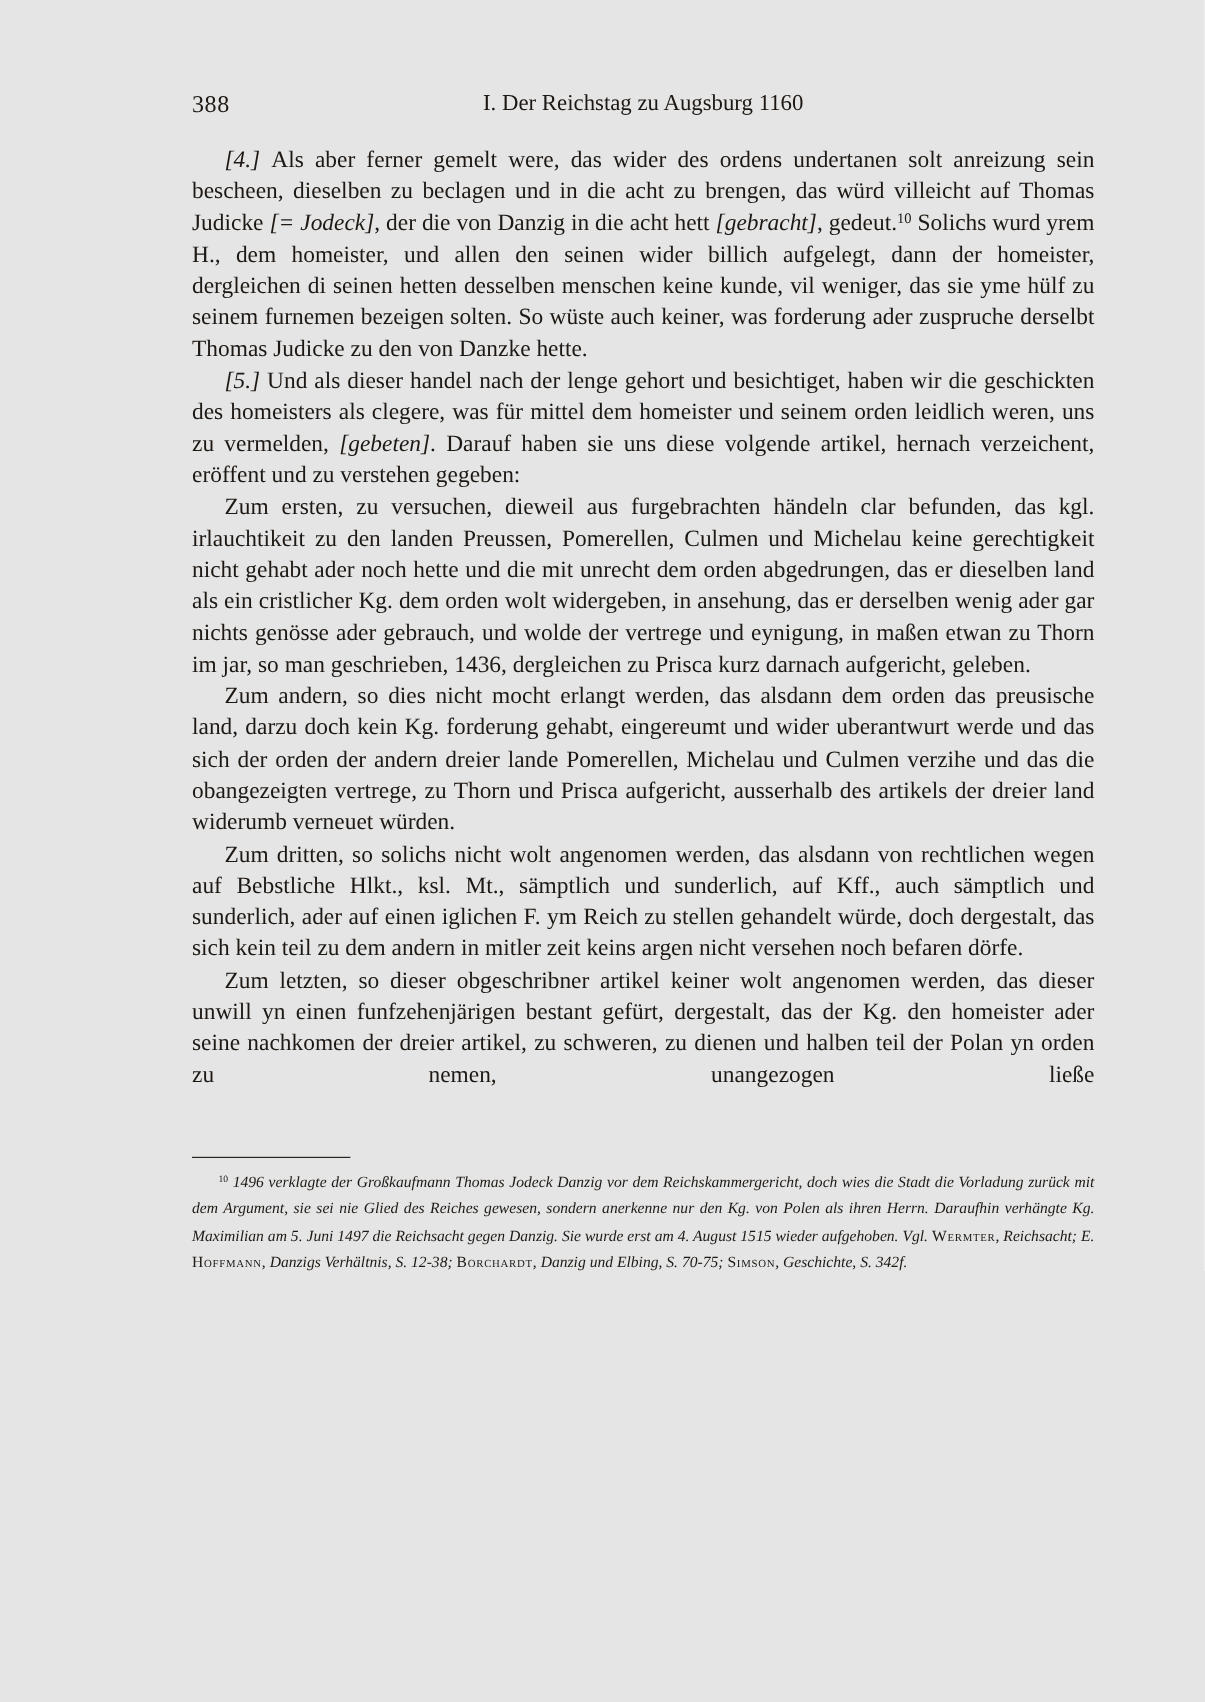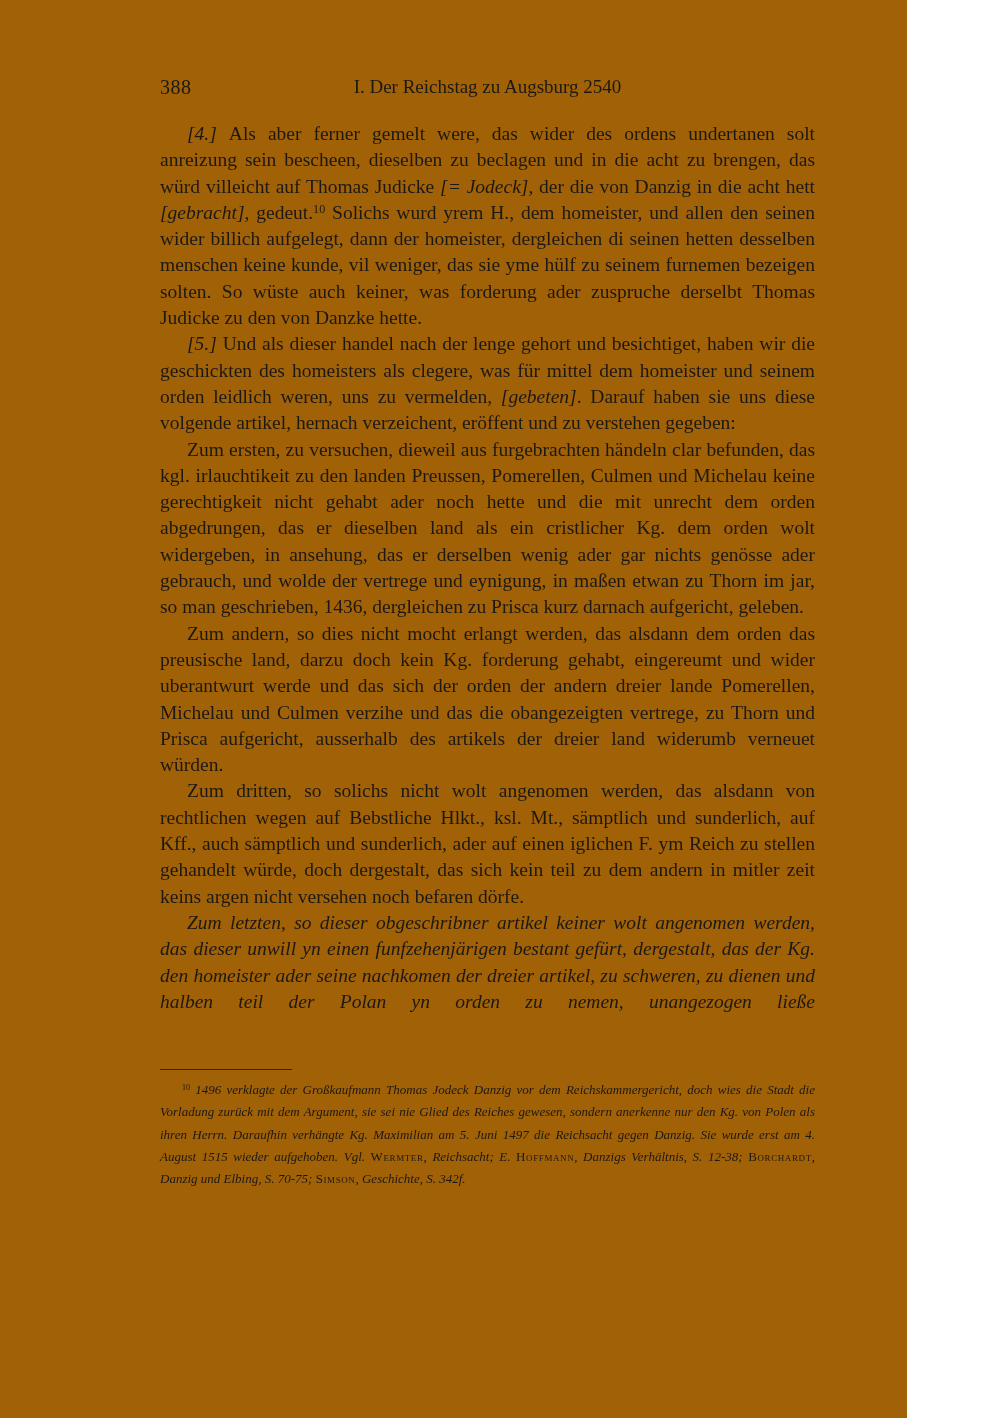--- a/index.html
+++ b/index.html
@@ -4,22 +4,22 @@
 <style>
   * { margin: 0; padding: 0; box-sizing: border-box; }
   html, body { background: #ffffff; }
   body {
     width: 1004px; height: 1418px;
     font-family: "Liberation Serif", serif;
     color: #1d1813;
   }
   .page {
     position: relative;
-    width: 907px; height: 1418px;
-    background: #a16207;
+    width: 1004px; height: 1418px;
+    background: #e5e5e5;
     padding: 76px 92px 0 160px;
     overflow: hidden;
   }
   .running-head {
     position: relative;
     height: 24px;
     margin-bottom: 21px;
     font-size: 19px;
   }
   .pagenum {
@@ -29,21 +29,21 @@
   .running-title {
     display: block; text-align: center;
   }
   .body-text {
     font-size: 19.5px;
     line-height: 26.3px;
     text-align: justify;
     hyphens: auto;
   }
   .para { text-indent: 27px; }
-  .justify-last { text-align-last: justify; font-style: italic; }
+  .justify-last { text-align-last: justify; }
   .i { font-style: italic; }
   .sc {
     font-variant: small-caps;
     font-style: normal;
     letter-spacing: 0.6px;
   }
   sup {
     font-size: 0.62em;
     vertical-align: baseline;
     position: relative;
@@ -64,21 +64,21 @@
     hyphens: auto;
   }
 </style>
 </head>
 <body>
 
 <div class="page">
 
   <header class="running-head">
     <span class="pagenum">388</span>
-    <span class="running-title">I. Der Reichstag zu Augsburg 2540</span>
+    <span class="running-title">I. Der Reichstag zu Augsburg 1160</span>
   </header>
 
   <main class="body-text">
       <p class="para"><span class="i">[4.] </span><span>Als aber ferner gemelt were, das wider des ordens undertanen solt anreizung sein bescheen, dieselben zu beclagen und in die acht zu brengen, das würd villeicht auf Thomas Judicke </span><span class="i">[= Jodeck]</span><span>, der die von Danzig in die acht hett </span><span class="i">[gebracht]</span><span>, gedeut.</span><sup>10</sup><span> Solichs wurd yrem H., dem homeister, und allen den seinen wider billich aufgelegt, dann der homeister, dergleichen di seinen hetten desselben menschen keine kunde, vil weniger, das sie yme hülf zu seinem furnemen bezeigen solten. So wüste auch keiner, was forderung ader zuspruche derselbt Thomas Judicke zu den von Danzke hette.</span></p>
       <p class="para"><span class="i">[5.] </span><span>Und als dieser handel nach der lenge gehort und besichtiget, haben wir die geschickten des homeisters als clegere, was für mittel dem homeister und seinem orden leidlich weren, uns zu vermelden, </span><span class="i">[gebeten]</span><span>. Darauf haben sie uns diese volgende artikel, hernach verzeichent, eröffent und zu verstehen gegeben:</span></p>
       <p class="para"><span>Zum ersten, zu versuchen, dieweil aus furgebrachten händeln clar befunden, das kgl. irlauchtikeit zu den landen Preussen, Pomerellen, Culmen und Michelau keine gerechtigkeit nicht gehabt ader noch hette und die mit unrecht dem orden abgedrungen, das er dieselben land als ein cristlicher Kg. dem orden wolt widergeben, in ansehung, das er derselben wenig ader gar nichts genösse ader gebrauch, und wolde der vertrege und eynigung, in maßen etwan zu Thorn im jar, so man geschrieben, 1436, dergleichen zu Prisca kurz darnach aufgericht, geleben.</span></p>
       <p class="para"><span>Zum andern, so dies nicht mocht erlangt werden, das alsdann dem orden das preusische land, darzu doch kein Kg. forderung gehabt, eingereumt und wider uberantwurt werde und das sich der orden der andern dreier lande Pomerellen, Michelau und Culmen verzihe und das die obangezeigten vertrege, zu Thorn und Prisca aufgericht, ausserhalb des artikels der dreier land widerumb verneuet würden.</span></p>
       <p class="para"><span>Zum dritten, so solichs nicht wolt angenomen werden, das alsdann von rechtlichen wegen auf Bebstliche Hlkt., ksl. Mt., sämptlich und sunderlich, auf Kff., auch sämptlich und sunderlich, ader auf einen iglichen F. ym Reich zu stellen gehandelt würde, doch dergestalt, das sich kein teil zu dem andern in mitler zeit keins argen nicht versehen noch befaren dörfe.</span></p>
       <p class="para justify-last"><span>Zum letzten, so dieser obgeschribner artikel keiner wolt angenomen werden, das dieser unwill yn einen funfzehenjärigen bestant gefürt, dergestalt, das der Kg. den homeister ader seine nachkomen der dreier artikel, zu schweren, zu dienen und halben teil der Polan yn orden zu nemen, unangezogen ließe</span></p>
     </main>

